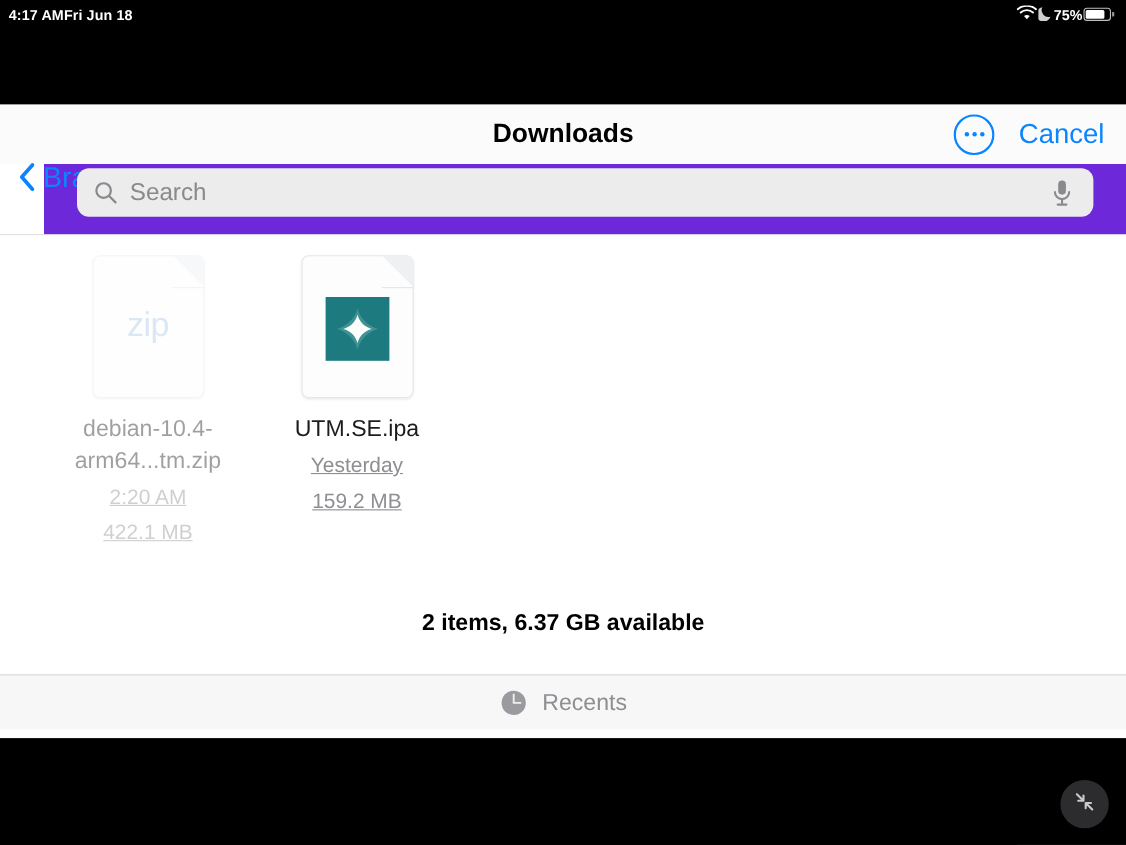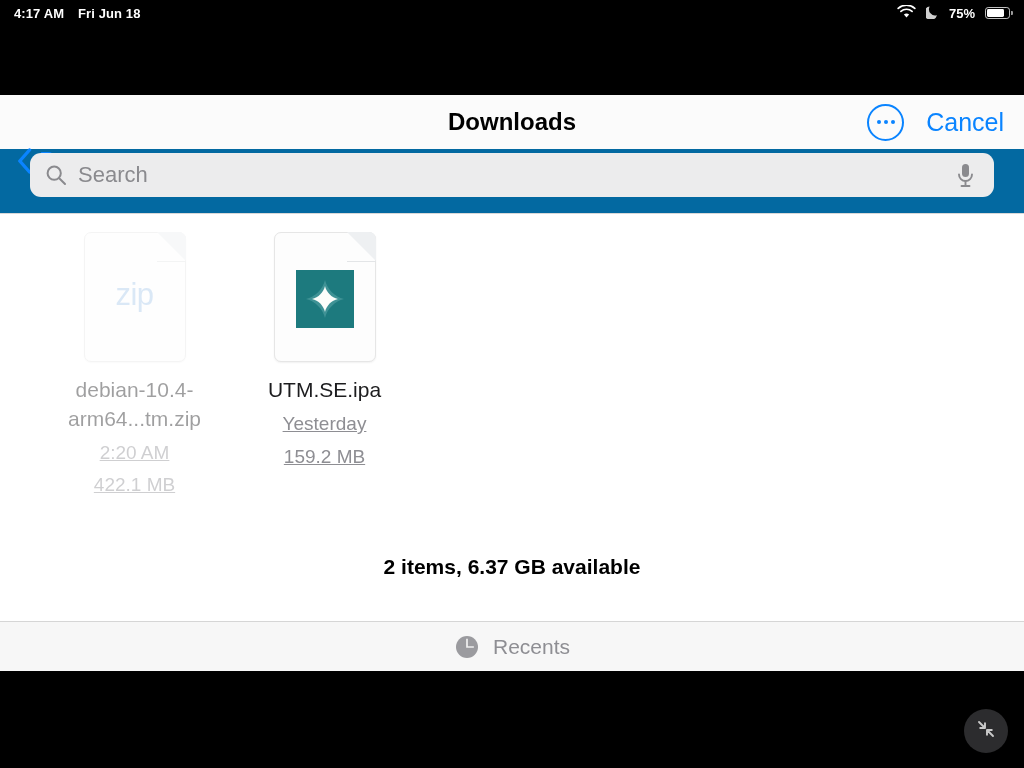--- a/index.html
+++ b/index.html
@@ -24,31 +24,30 @@
     background: #000;
     color: #fff;
     display: flex;
     align-items: center;
     font-size: 13px;
     font-weight: bold;
   }
   .status-left {
     display: flex;
     align-items: center;
-    gap: 14px;
-    padding-left: 14px;
+    padding-left: 8px;
   }
   .status-right {
     position: absolute;
     right: 14px;
     top: 0;
     height: 26px;
     display: flex;
     align-items: center;
-    gap: 10px;
+    gap: 1px;
   }
   .status-time { letter-spacing: 0.1px; }
   .status-date { letter-spacing: 0.1px; }
   .battery-pct { font-size: 13px; font-weight: bold; }
   .battery-shell {
     position: relative;
     width: 25px; height: 12px;
     border: 1.4px solid rgba(255,255,255,0.75);
     border-radius: 3.2px;
     box-sizing: border-box;
@@ -135,21 +134,22 @@
   }
   .cancel-btn {
     color: #0a84ff;
     font-size: 25px;
     cursor: pointer;
   }
 
   
   .search-wrap {
     padding: 4px 30px 16px 30px;
-    background: #0369a1;
+    background: #6d28d9;
+    margin-left: 40px;
   }
   .search-field {
     position: relative;
     height: 44px;
     background: #ececed;
     border-radius: 11px;
     display: flex;
     align-items: center;
     cursor: text;
   }
@@ -256,21 +256,21 @@
     bottom: 28px;
     text-align: center;
     font-size: 21px;
     font-weight: bold;
     color: #000;
   }
 
   
   .tabbar {
     position: absolute;
-    left: 0; bottom: 0;
+    left: 0; bottom: 8px;
     width: 1024px;
     height: 50px;
     background: #f7f7f7;
     border-top: 1px solid #d6d6d6;
     display: flex;
     box-sizing: border-box;
   }
   .tab {
     flex: 1;
     display: flex;

